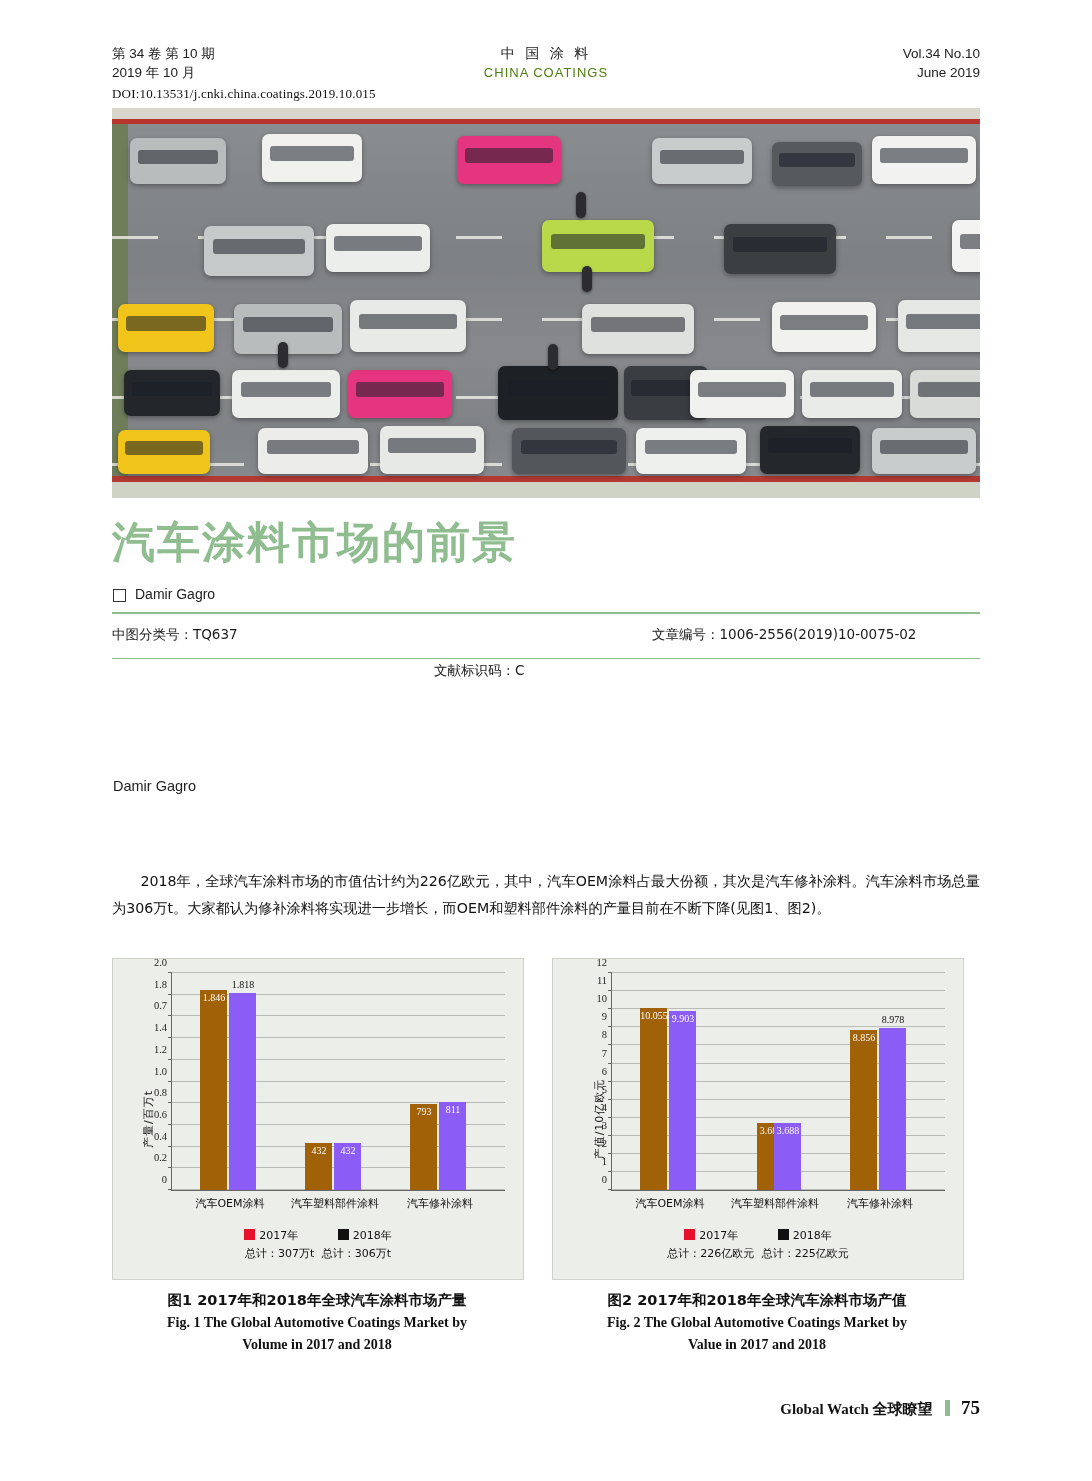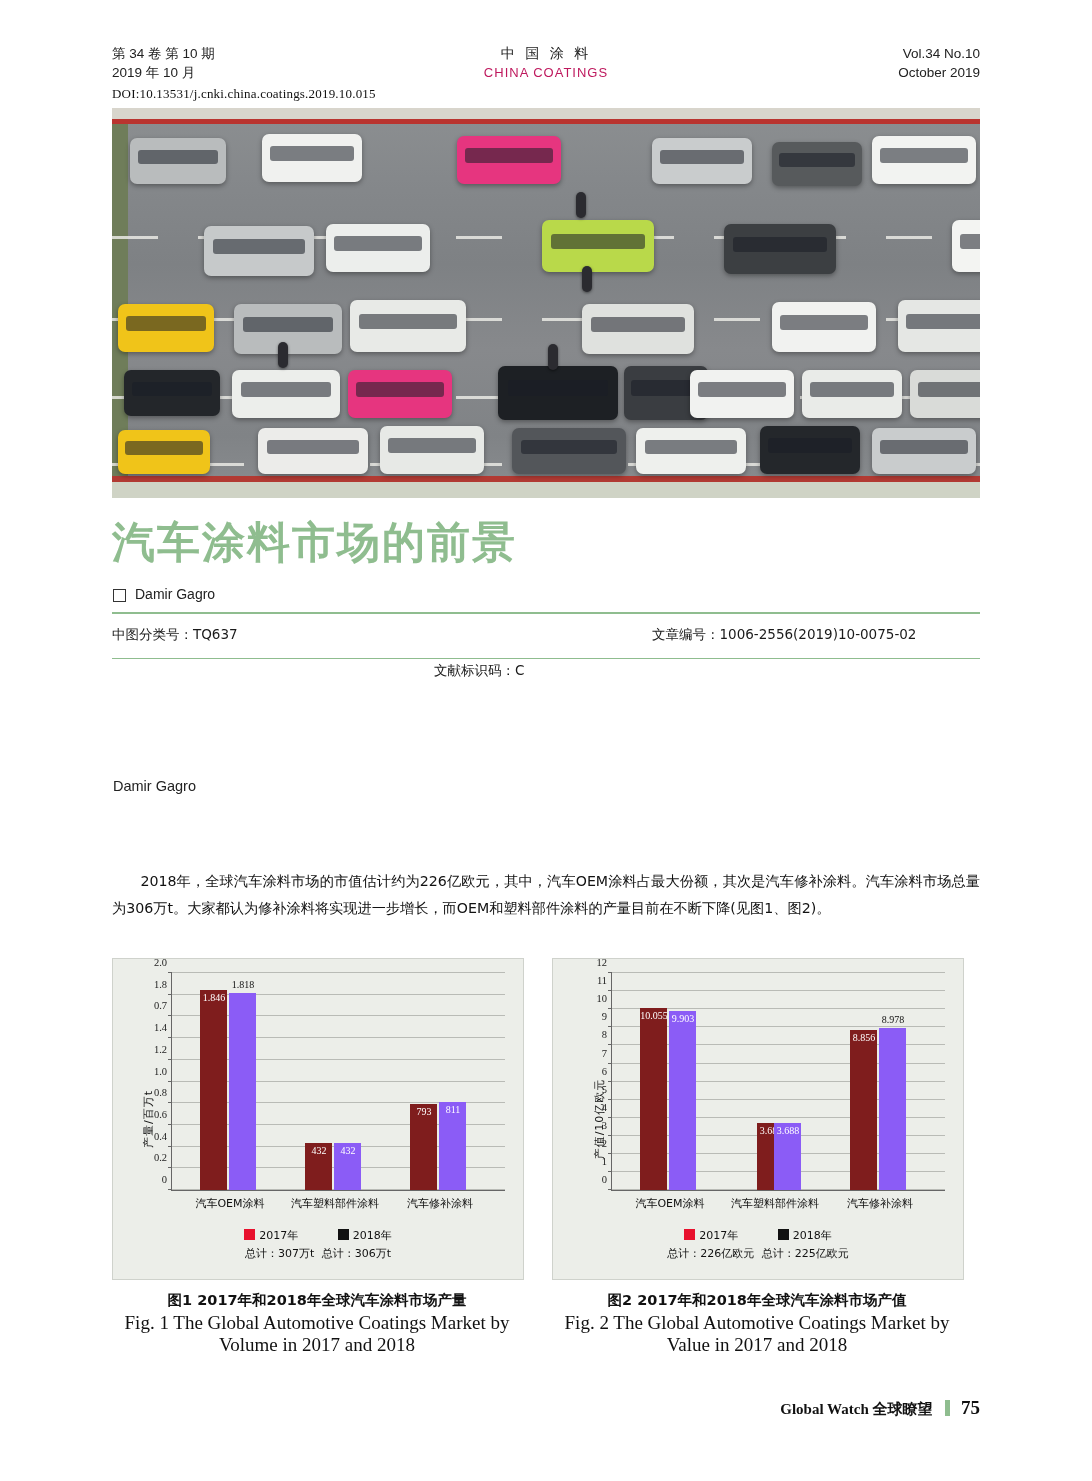--- a/index.html
+++ b/index.html
@@ -12,21 +12,21 @@
     overflow:hidden;
   }
   .page{position:absolute;left:0;top:0;width:1092px;height:1481px;}
 
   
   .hdr{position:absolute;left:112px;top:44px;width:868px;height:42px;}
   .hdr-col{position:absolute;font-family:"Liberation Sans",sans-serif;font-size:13.5px;color:#222;line-height:19px;}
   .hdr-left{left:0;top:0;text-align:left;}
   .hdr-center{left:300px;top:0;width:268px;text-align:center;}
   .hdr-center .cn{font-family:"DejaVu Sans",sans-serif;letter-spacing:3px;font-size:14px;}
-  .hdr-center .en{font-size:13px;letter-spacing:1px;color:#be185d;}
+  .hdr-center .en{font-size:13px;letter-spacing:1px;color:#4d7c0f;}
   .hdr-right{right:0;top:0;text-align:right;width:240px;}
   .doi{position:absolute;left:112px;top:86px;font-family:"Liberation Serif",serif;font-size:13px;color:#111;letter-spacing:.2px;}
 
   
   .hero{position:absolute;left:112px;top:108px;width:868px;height:390px;overflow:hidden;background:#6e7277;}
   .road{position:absolute;left:0;top:0;width:100%;height:100%;
         background:
           linear-gradient(180deg,#8c8f91 0%,#85888b 18%,#7e8184 40%,#87898c 62%,#808386 84%,#8a8d90 100%);
   }
   .curbtop{position:absolute;left:0;top:0;width:100%;height:16px;background:#d8d5cc;}
@@ -61,35 +61,35 @@
   .fig1{left:112px;top:958px;width:410px;height:320px;}
   .fig2{left:552px;top:958px;width:410px;height:320px;}
   .plot{position:absolute;left:58px;top:14px;right:18px;bottom:88px;border-left:1px solid #666;border-bottom:1px solid #666;}
   .gl{position:absolute;left:0;right:0;height:1px;background:#b9bbb6;}
   .ytick{position:absolute;right:100%;margin-right:5px;transform:translateY(-50%);font-family:"Liberation Serif",serif;font-size:10.5px;color:#222;}
   .tickmark{position:absolute;right:100%;width:4px;height:1px;background:#666;}
   .ylab{position:absolute;left:6px;top:50%;transform:translateY(-50%) rotate(-90deg);transform-origin:center;
         white-space:nowrap;font-family:"DejaVu Sans",sans-serif;font-size:11px;color:#111;letter-spacing:1px;}
   .group{position:absolute;bottom:0;}
   .bar{position:absolute;bottom:0;width:27px;}
-  .bar.red{background:#7f1d1d;margin-top:24px;}
+  .bar.red{background:#a16207;margin-top:24px;}
   .bar.black{background:#8b5cf6;}
   .blab{position:absolute;width:44px;text-align:center;font-family:"Liberation Serif",serif;font-size:10px;color:#fff;}
   .xlab{position:absolute;top:100%;margin-top:6px;width:110px;text-align:center;font-family:"DejaVu Sans",sans-serif;font-size:11px;color:#111;}
   .legend{position:absolute;left:0;right:0;bottom:36px;text-align:center;font-family:"DejaVu Sans",sans-serif;font-size:11px;color:#111;}
   .legend .sw{display:inline-block;width:11px;height:11px;vertical-align:-1px;margin-right:4px;}
   .legend .sw.red{background:#e8112d;}
   .legend .sw.black{background:#111;}
   .legend .it{display:inline-block;margin:0 18px;}
   .totals{position:absolute;left:0;right:0;bottom:18px;text-align:center;font-family:"DejaVu Sans",serif;font-size:11px;color:#111;}
   .totals .it{display:inline-block;margin:0 2px;}
 
   .cap{position:absolute;width:430px;text-align:center;font-family:"Liberation Serif",serif;color:#111;}
   .cap .l1{font-family:"DejaVu Sans",sans-serif;font-weight:bold;font-size:14.5px;line-height:24px;}
-  .cap .l2{font-weight:normal;font-size:19px;line-height:22px;}
+  .cap .l2{font-weight:bold;font-size:14px;line-height:22px;}
   .cap1{left:102px;top:1288px;}
   .cap2{left:542px;top:1288px;}
 
   
   .foot{position:absolute;right:112px;bottom:62px;font-family:"Liberation Serif",serif;font-weight:bold;font-size:15px;color:#111;}
   .foot .cn{font-family:"DejaVu Sans",sans-serif;}
   .foot .barmark{display:inline-block;width:5px;height:16px;background:#8fbd8f;vertical-align:-2px;margin:0 7px 0 9px;}
   .foot .pg{font-size:19px;}
 </style>
 </head>
@@ -101,21 +101,21 @@
     <div class="hdr-col hdr-left">
       <div>第 34 卷  第 10 期</div>
       <div>2019 年 10 月</div>
     </div>
     <div class="hdr-col hdr-center">
       <div class="cn">中 国 涂 料</div>
       <div class="en">CHINA COATINGS</div>
     </div>
     <div class="hdr-col hdr-right">
       <div>Vol.34  No.10</div>
-      <div>October 2019</div>
+      <div>June 2019</div>
     </div>
   </div>
   <div class="doi">DOI:10.13531/j.cnki.china.coatings.2019.10.015</div>
 
   <div class="hero">
     <div class="road"></div>
     <div class="curbtop"></div>
     <div class="curbbot"></div>
     <div class="grass-l"></div>
 

